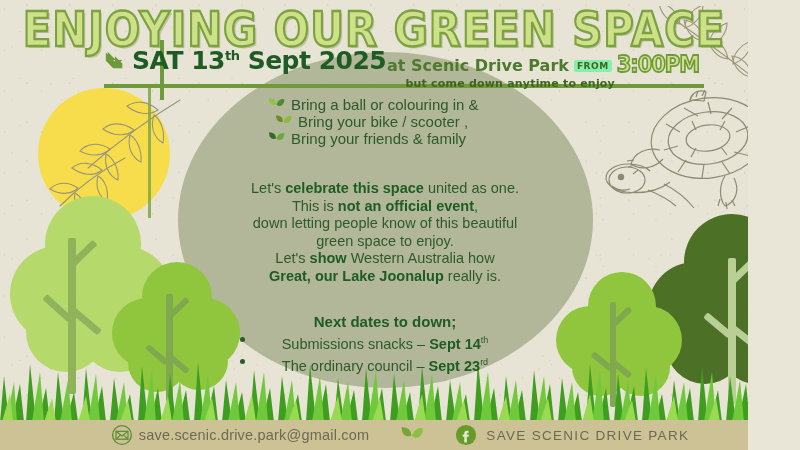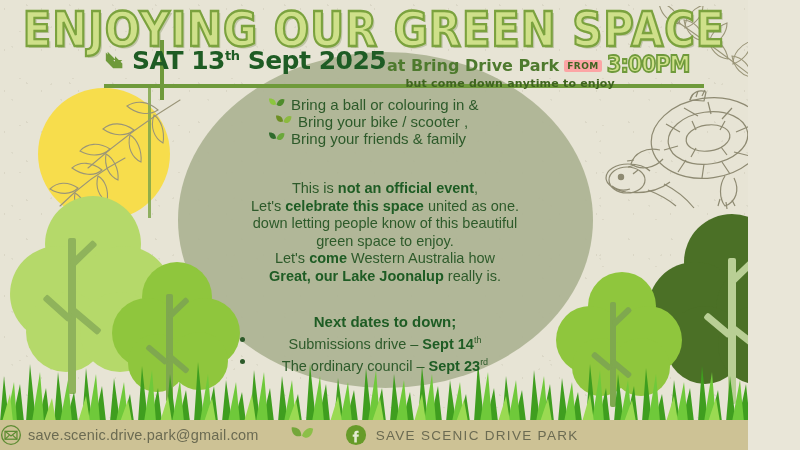--- a/index.html
+++ b/index.html
@@ -53,21 +53,21 @@
     font-family:"DejaVu Sans", sans-serif;font-weight:bold;font-size:25px;
     color:#1e5c24;line-height:1;letter-spacing:-.5px;white-space:nowrap;
   }
   .date-txt sup{font-size:13px;vertical-align:super;}
   .venue{
     position:absolute;z-index:6;left:387px;top:52px;
     font-family:"DejaVu Sans", sans-serif;font-weight:bold;font-size:16px;
     color:#4e7a2e;white-space:nowrap;display:flex;align-items:baseline;gap:5px;
   }
   .from-box{
-    display:inline-block;background:#fca5a5;color:#3f6420;
+    display:inline-block;background:#86efac;color:#3f6420;
     font-size:9px;font-weight:bold;padding:1px 3px;letter-spacing:.5px;
     border-radius:2px;transform:translateY(-2px);
   }
   .time{
     font-family:"DejaVu Sans", sans-serif;font-weight:bold;font-size:21px;
     color:#cfe08a;-webkit-text-stroke:1.6px #6f9a3b;letter-spacing:-1px;
     transform:scaleY(1.1);display:inline-block;
   }
   .subnote{
     position:absolute;z-index:6;right:133px;top:77px;
@@ -103,21 +103,21 @@
   
   .tree{position:absolute;z-index:3;}
   .crown{position:absolute;}
   .crown i{position:absolute;display:block;border-radius:50%;}
   .trunk{position:absolute;border-radius:2px;}
   .branch{position:absolute;border-radius:2px;transform-origin:0 50%;}
 
   .grass{position:absolute;z-index:5;left:0;bottom:28px;width:800px;height:64px;}
   .footer{
     position:absolute;z-index:7;left:0;bottom:0;width:800px;height:30px;
-    background:#cdc295;display:flex;align-items:center;justify-content:flex-start;gap:30px;
+    background:#cdc295;display:flex;align-items:center;justify-content:center;gap:30px;
   }
   .f-email{display:flex;align-items:center;gap:6px;}
   .f-email .txt{font-size:14.5px;color:#6b6b52;letter-spacing:.2px;}
   .f-fb{display:flex;align-items:center;gap:9px;}
   .f-fb .txt{font-size:13.5px;color:#6b6b52;letter-spacing:1.3px;}
   .sketch{position:absolute;z-index:2;}
 </style>
 </head>
 <body>
 
@@ -246,21 +246,21 @@
   <div class="dateline">
     <svg class="arrow-icon" viewBox="0 0 24 24">
       <path d="M3 3 L3 11 L13 21 L21 21 L21 13 L11 3 Z" fill="none"></path>
       <path d="M4 4 L4 13 L13 13 L13 20 L20 13 L13 13" fill="#6f9a3b"></path>
       <path d="M2 5 L12 15 L12 9 L20 17 L20 22 L10 22 L2 14 Z" fill="#6f9a3b"></path>
     </svg>
     <span class="date-txt"><span>SAT 13</span><sup>th</sup><span> Sept 2025</span></span>
   </div>
 
   <div class="venue">
-    <span>at Bring Drive Park</span>
+    <span>at Scenic Drive Park</span>
     <span class="from-box">FROM</span>
     <span class="time">3:00PM</span>
   </div>
 
   <div class="subnote">but come down anytime to enjoy</div>
 
   <div class="bring-list">
     <div class="bring-row">
       <svg class="leaf-ic" viewBox="0 0 34 26">
         <path d="M16 13 C16 4 9 0 2 1 C2 11 8 16 16 13z" fill="#8cc63e"></path>
@@ -278,33 +278,33 @@
     <div class="bring-row">
       <svg class="leaf-ic" viewBox="0 0 34 26">
         <path d="M16 13 C16 4 9 0 2 1 C2 11 8 16 16 13z" fill="#2f6b2c"></path>
         <path d="M17 13 C20 3 29 0 33 3 C32 14 24 20 17 13z" fill="#6aa83a"></path>
       </svg>
       <span class="lbl">Bring your friends &amp; family</span>
     </div>
   </div>
 
   <div class="body-copy">
+    <div><span>Let's </span><b>celebrate this space</b><span> united as one.</span></div>
     <div><span>This is </span><b>not an official event</b><span>,</span></div>
-    <div><span>Let's </span><b>celebrate this space</b><span> united as one.</span></div>
     <div>down letting people know of this beautiful</div>
     <div>green space to enjoy.</div>
-    <div><span>Let's </span><b>come</b><span> Western Australia how</span></div>
+    <div><span>Let's </span><b>show</b><span> Western Australia how</span></div>
     <div><span></span><b>Great, our Lake Joonalup</b><span> really is.</span></div>
   </div>
 
   <div class="dates-head">Next dates to down;</div>
   <div class="dates-list">
     <div class="date-row">
       <span class="bullet"></span>
-      <span>Submissions drive – </span><b>Sept 14</b><sup>th</sup><span></span>
+      <span>Submissions snacks – </span><b>Sept 14</b><sup>th</sup><span></span>
     </div>
     <div class="date-row">
       <span class="bullet"></span>
       <span>The ordinary council – </span><b>Sept 23</b><sup>rd</sup><span></span>
     </div>
   </div>
 
   <svg class="grass" viewBox="0 0 800 64" preserveAspectRatio="none">
     <g>
       <path d="M0 64 L4 18 L9 64z M12 64 L20 26 L24 64z M26 64 L30 6 L36 64z M38 64 L46 30 L50 64z M54 64 L58 14 L64 64z M66 64 L74 34 L78 64z M82 64 L86 10 L92 64z M94 64 L102 28 L106 64z M110 64 L114 20 L120 64z M122 64 L130 36 L134 64z M138 64 L142 8 L148 64z M150 64 L158 30 L162 64z M166 64 L170 16 L176 64z M178 64 L186 32 L190 64z M194 64 L198 4 L204 64z M206 64 L214 28 L218 64z M222 64 L226 22 L232 64z M234 64 L242 34 L246 64z M250 64 L254 12 L260 64z M262 64 L270 30 L274 64z M278 64 L282 18 L288 64z M290 64 L298 36 L302 64z M306 64 L310 6 L316 64z M318 64 L326 26 L330 64z M334 64 L338 20 L344 64z M346 64 L354 32 L358 64z M362 64 L366 10 L372 64z M374 64 L382 30 L386 64z M390 64 L394 16 L400 64z M402 64 L410 34 L414 64z M418 64 L422 8 L428 64z M430 64 L438 28 L442 64z M446 64 L450 22 L456 64z M458 64 L466 36 L470 64z M474 64 L478 4 L484 64z M486 64 L494 30 L498 64z M502 64 L506 18 L512 64z M514 64 L522 32 L526 64z M530 64 L534 12 L540 64z M542 64 L550 26 L554 64z M558 64 L562 20 L568 64z M570 64 L578 34 L582 64z M586 64 L590 6 L596 64z M598 64 L606 30 L610 64z M614 64 L618 16 L624 64z M626 64 L634 28 L638 64z M642 64 L646 10 L652 64z M654 64 L662 36 L666 64z M670 64 L674 22 L680 64z M682 64 L690 30 L694 64z M698 64 L702 8 L708 64z M710 64 L718 32 L722 64z M726 64 L730 18 L736 64z M738 64 L746 26 L750 64z M754 64 L758 12 L764 64z M766 64 L774 34 L778 64z M782 64 L786 6 L792 64z M794 64 L800 28 L800 64z" fill="#3f9e1f"></path>

